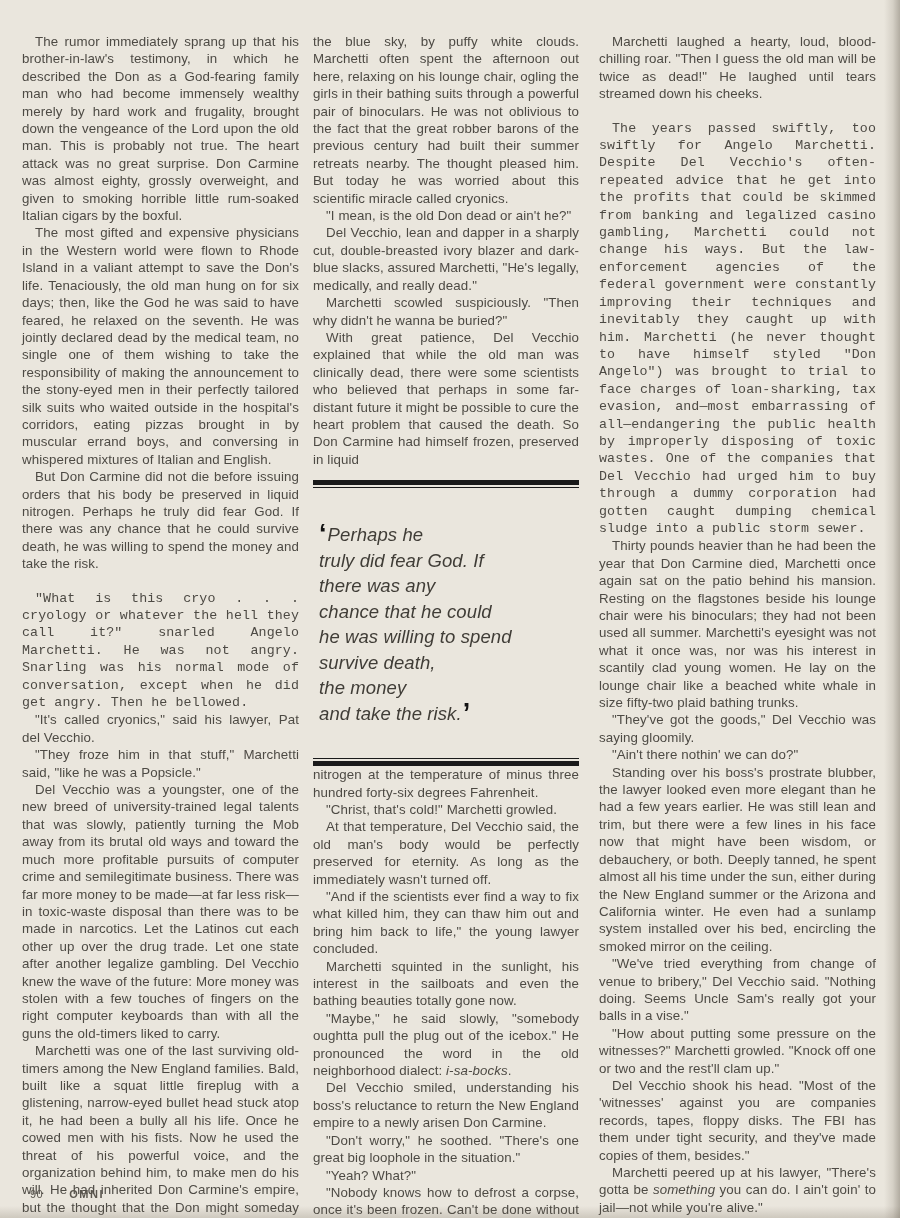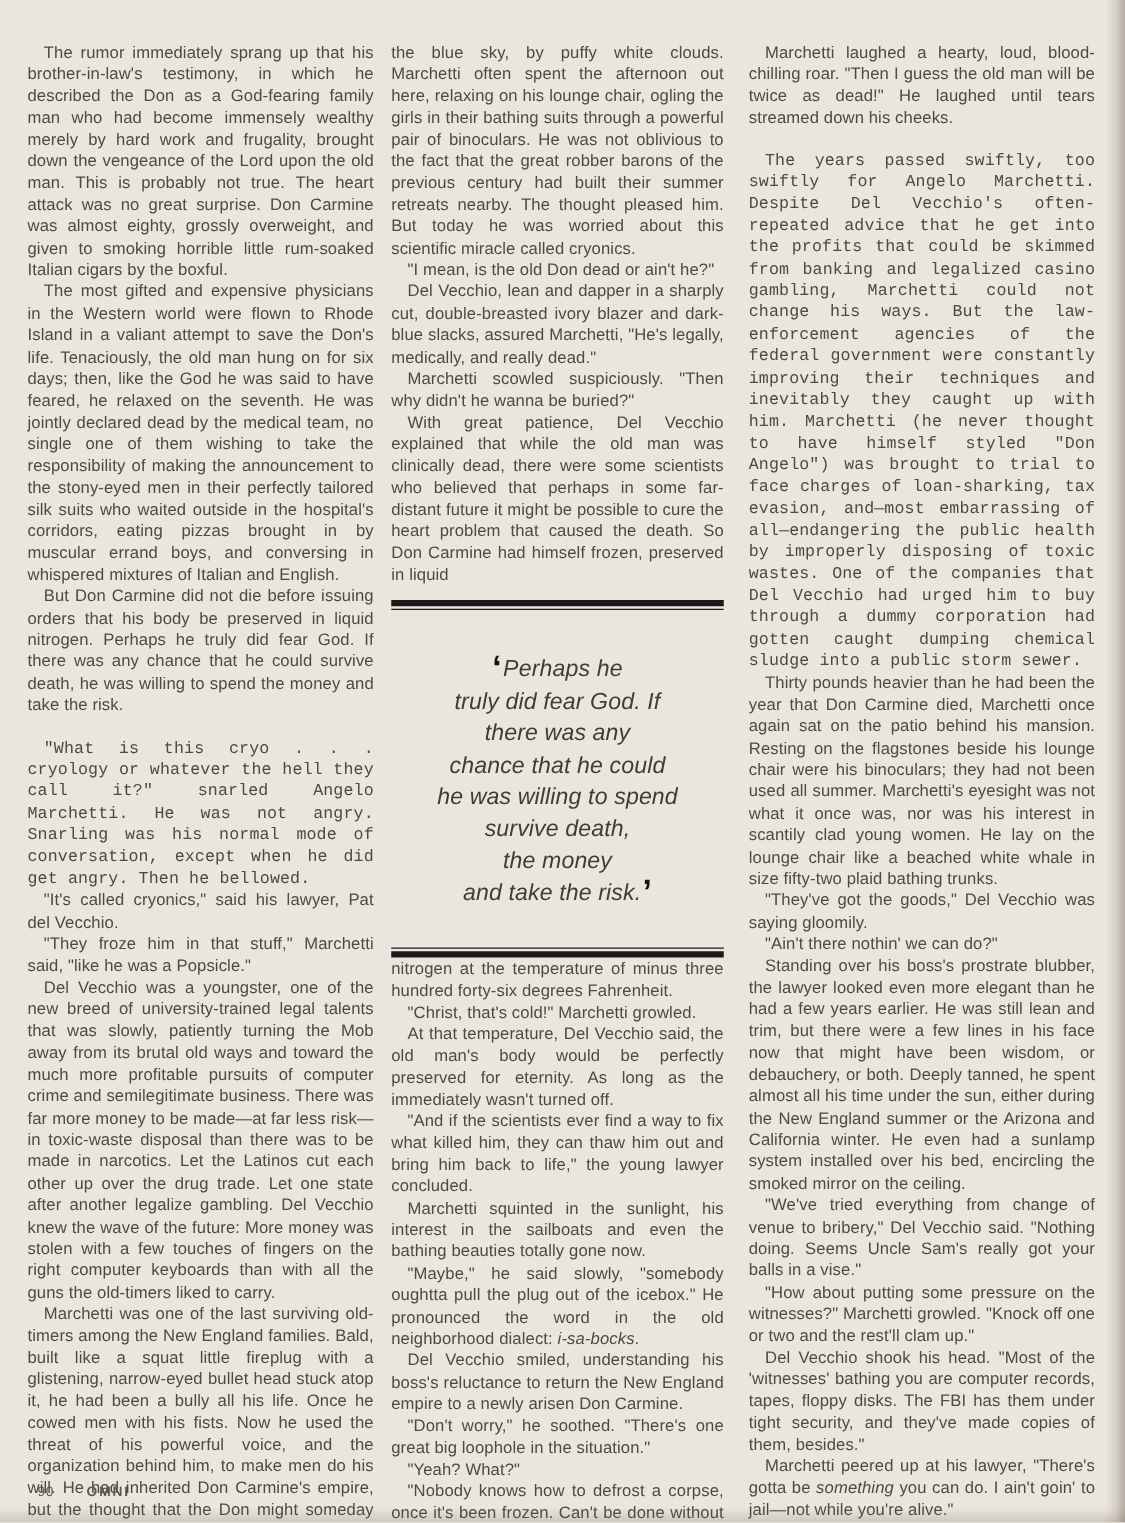--- a/index.html
+++ b/index.html
@@ -33,21 +33,20 @@
     border-top: 5px solid #1a1a1a;
     border-bottom: 1px solid #1a1a1a;
     height: 2px;
   }
   .rule-bottom {
     border-top: 1px solid #1a1a1a;
     border-bottom: 5px solid #1a1a1a;
     height: 2px;
   }
   .pull-quote {
-    text-align: center;
     font-style: italic;
     font-size: 18.5px;
     line-height: 25.5px;
     color: #403d37;
     padding: 34px 6px 32px 6px;
   }
   .q-mark {
     font-style: normal;
     font-weight: bold;
     font-size: 27px;
@@ -131,21 +130,21 @@
 
 <div class="col" id="col3">
   <p>Marchetti laughed a hearty, loud, blood-chilling roar. "Then I guess the old man will be twice as dead!" He laughed until tears streamed down his cheeks.</p>
   <p class="gap">The years passed swiftly, too swiftly for Angelo Marchetti. Despite Del Vecchio's often-repeated advice that he get into the profits that could be skimmed from banking and legalized casino gambling, Marchetti could not change his ways. But the law-enforcement agencies of the federal government were constantly improving their techniques and inevitably they caught up with him. Marchetti (he never thought to have himself styled "Don Angelo") was brought to trial to face charges of loan-sharking, tax evasion, and—most embarrassing of all—endangering the public health by improperly disposing of toxic wastes. One of the companies that Del Vecchio had urged him to buy through a dummy corporation had gotten caught dumping chemical sludge into a public storm sewer.</p>
   <p>Thirty pounds heavier than he had been the year that Don Carmine died, Marchetti once again sat on the patio behind his mansion. Resting on the flagstones beside his lounge chair were his binoculars; they had not been used all summer. Marchetti's eyesight was not what it once was, nor was his interest in scantily clad young women. He lay on the lounge chair like a beached white whale in size fifty-two plaid bathing trunks.</p>
   <p>"They've got the goods," Del Vecchio was saying gloomily.</p>
   <p>"Ain't there nothin' we can do?"</p>
   <p>Standing over his boss's prostrate blubber, the lawyer looked even more elegant than he had a few years earlier. He was still lean and trim, but there were a few lines in his face now that might have been wisdom, or debauchery, or both. Deeply tanned, he spent almost all his time under the sun, either during the New England summer or the Arizona and California winter. He even had a sunlamp system installed over his bed, encircling the smoked mirror on the ceiling.</p>
   <p>"We've tried everything from change of venue to bribery," Del Vecchio said. "Nothing doing. Seems Uncle Sam's really got your balls in a vise."</p>
   <p>"How about putting some pressure on the witnesses?" Marchetti growled. "Knock off one or two and the rest'll clam up."</p>
-  <p>Del Vecchio shook his head. "Most of the 'witnesses' bathing you are computer records, tapes, floppy disks. The FBI has them under tight security, and they've made copies of them, besides."</p>
+  <p>Del Vecchio shook his head. "Most of the 'witnesses' against you are companies records, tapes, floppy disks. The FBI has them under tight security, and they've made copies of them, besides."</p>
   <p>Marchetti peered up at his lawyer, "There's gotta be <em>something</em> you can do. I ain't goin' to jail—not while you're alive."</p>
   <p>A hint of surprise flashed in Del Vecchio's dark eyes for a moment, but Marchetti never saw it, hidden behind the lawyer's stylish sunglasses. Del Vecchio recognized the threat in his employer's words, but what shocked him was that the old man was actually getting desperate enough to make such a threat. Soon Marchetti would be lashing out in blind anger, destroying every-</p>
 </div>
 
 <div class="footer">
   <span>90</span><span class="mag">OMNI</span>
 </div>
 
 <div class="edge-right"></div>
 <div class="edge-bottom"></div>

